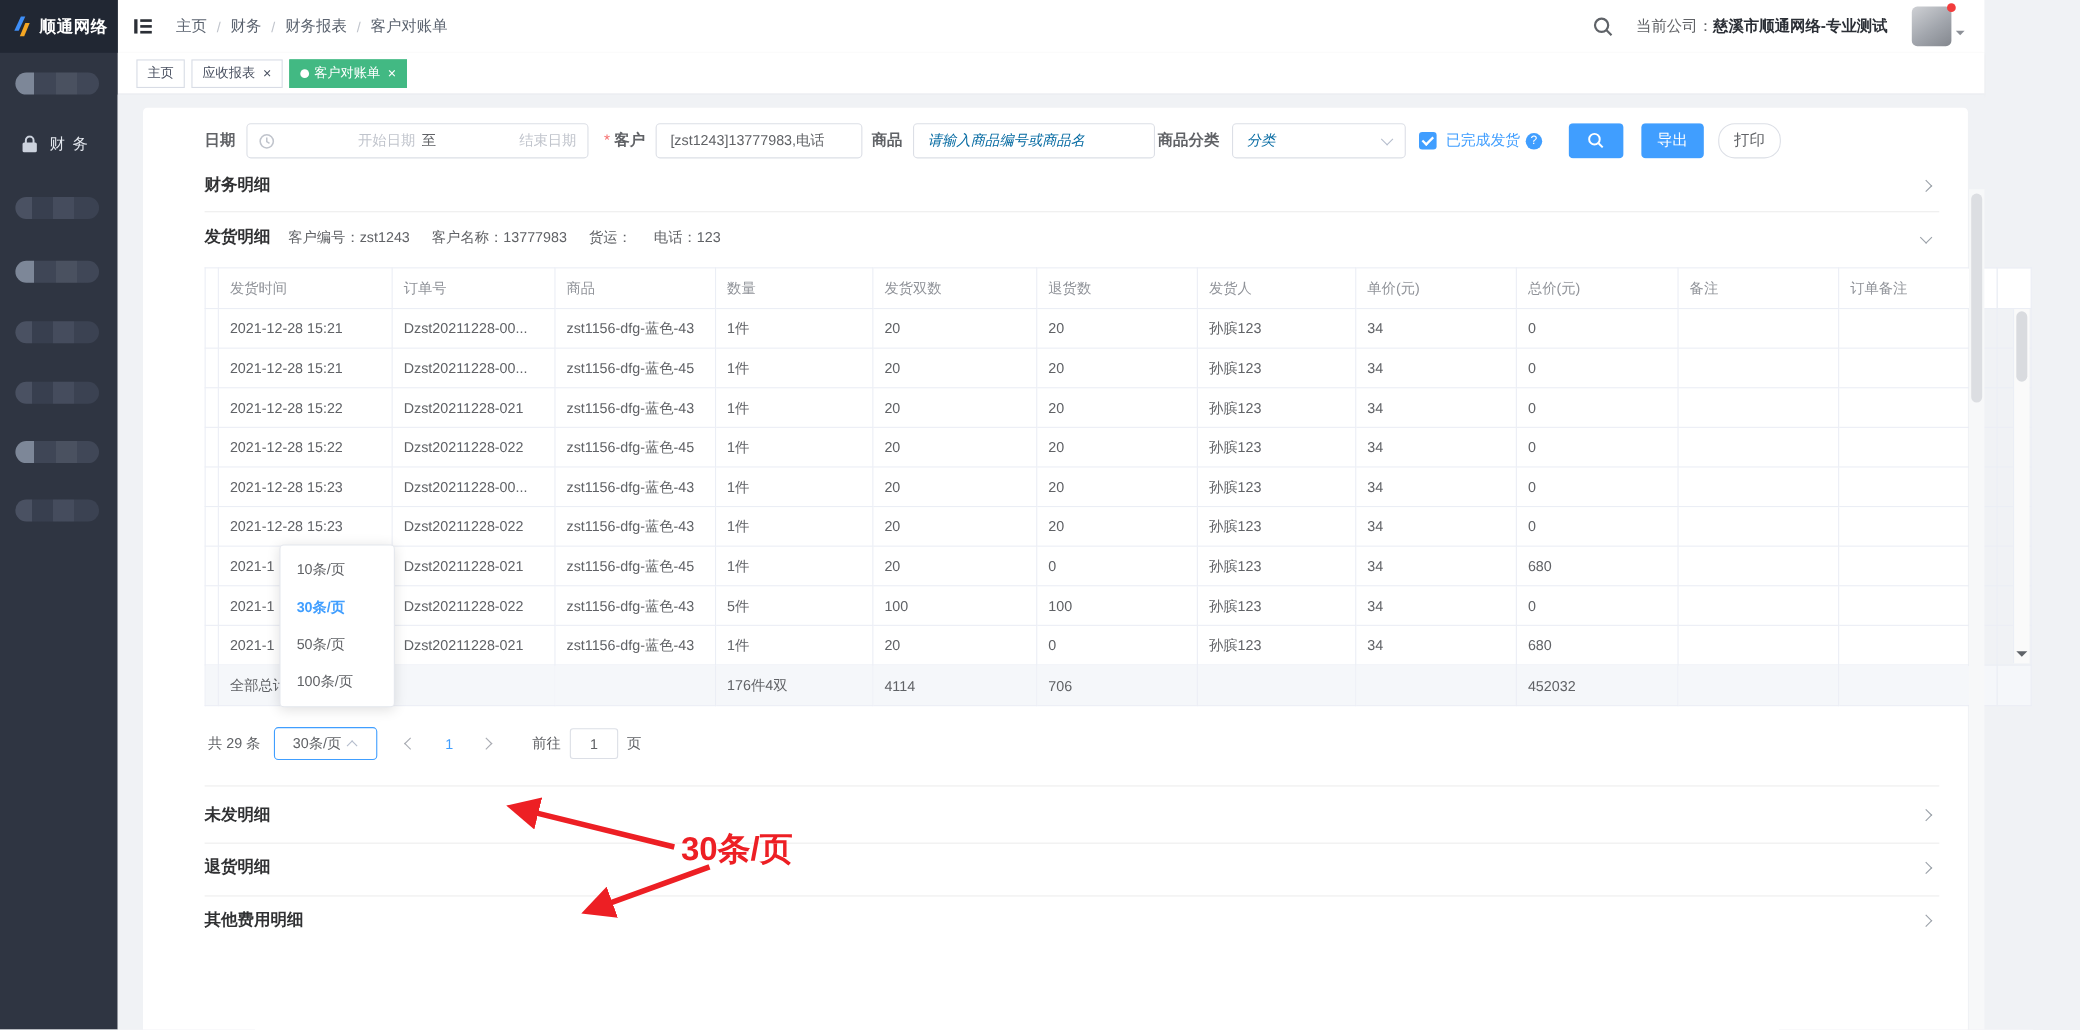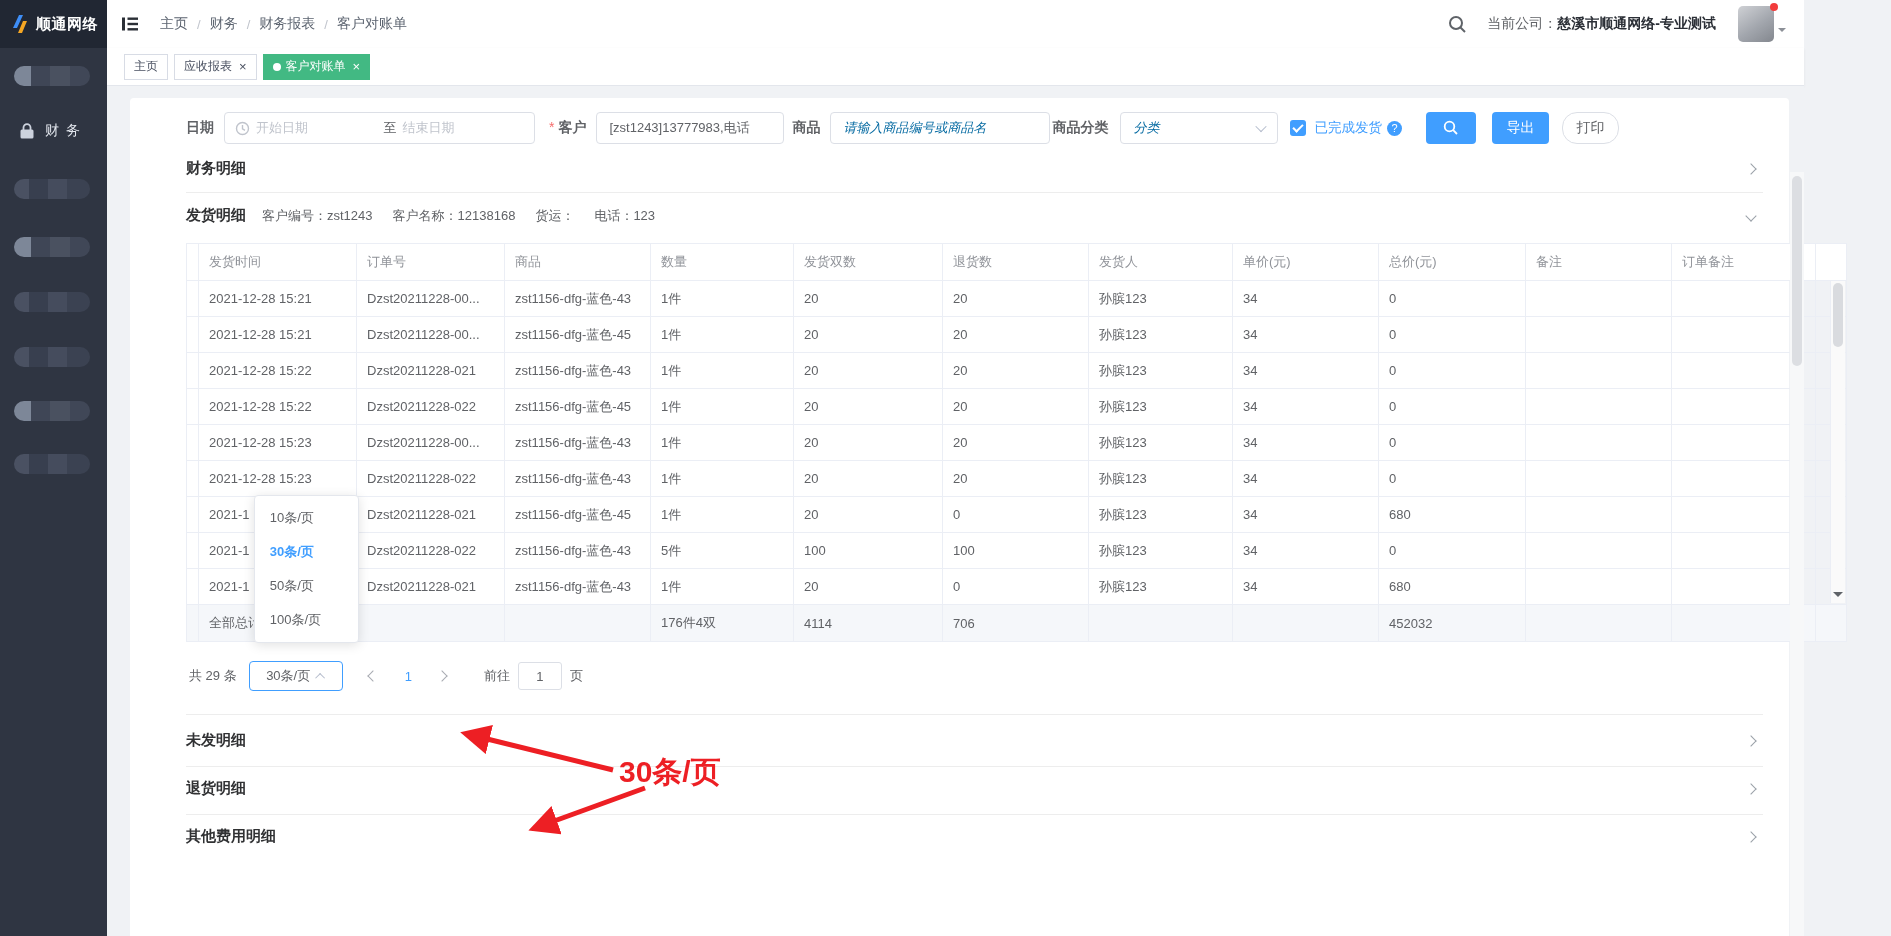--- a/index.html
+++ b/index.html
@@ -49,21 +49,21 @@
   .card { background:#fff; border-radius:4px; min-height:850px; padding:14px 26px 0 56px; position:relative; }
 
   
   .filter-row { display:flex; align-items:center; height:32px; font-size:14px; color:#606266; }
   .f-label { font-weight:700; white-space:nowrap; }
   .req::before { content:"*"; color:#f56c6c; margin-right:4px; font-weight:400; }
   .inp { height:32px; border:1px solid #dcdfe6; border-radius:4px; background:#fff; display:flex;
     align-items:center; padding:0 12px; font-size:13px; color:#606266; overflow:hidden; white-space:nowrap; }
   .ph { color:#0369a1;font-style:italic; }
   .date-inp { width:311px; margin-left:10px; padding:0 10px; gap:6px; }
-  .date-inp .seg { flex:1; text-align:left; color:#c0c4cc; }
+  .date-inp .seg { flex:1; text-align:right; color:#c0c4cc; }
   .date-inp .to { color:#606266; font-weight:400; flex:none; }
   .cust-inp { width:188px; margin-left:10px; }
   .prod-inp { width:220px; margin-left:10px; }
   .cat-sel { width:158px; margin-left:12px; justify-content:space-between; cursor:pointer; }
   .chev { width:8px; height:8px; border-right:1.5px solid #b4bccc; border-bottom:1.5px solid #b4bccc; flex:none; }
   .chev-down { transform:rotate(45deg) translate(-1px,-1px); }
   .ml14 { margin-left:14px; } .ml8 { margin-left:8px; } .ml10 { margin-left:2px; }
   .cb-group { display:flex; align-items:center; margin-left:12px; cursor:pointer; }
   .cb { width:16px; height:16px; background:#409eff; border-radius:3px; position:relative; flex:none; }
   .cb::after { content:""; position:absolute; left:5px; top:2px; width:4px; height:8px;
@@ -266,21 +266,21 @@
           <span class="c-title">财务明细</span>
           <i class="c-arrow chev-right"></i>
         </div>
 
         <div class="ship-section">
           <div class="ship-head">
             <span class="c-title">发货明细</span>
             <div class="ship-meta">
 
             <span><span>客户编号：</span><span>zst1243</span></span>
-                <span><span>客户名称：</span><span>12138168</span></span>
+                <span><span>客户名称：</span><span>13777983</span></span>
                 <span><span>货运：</span><span></span></span>
                 <span><span>电话：</span><span>123</span></span>
               </div>
             <i class="c-arrow chev-open"></i>
           </div>
 
           <div class="tbl-wrap">
             <table>
                 <colgroup>
                   <col style="width: 12px;">

